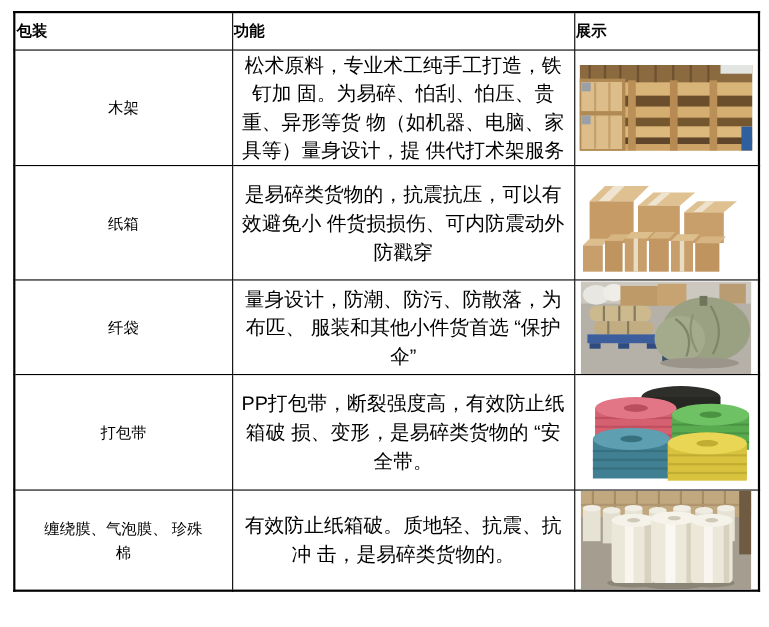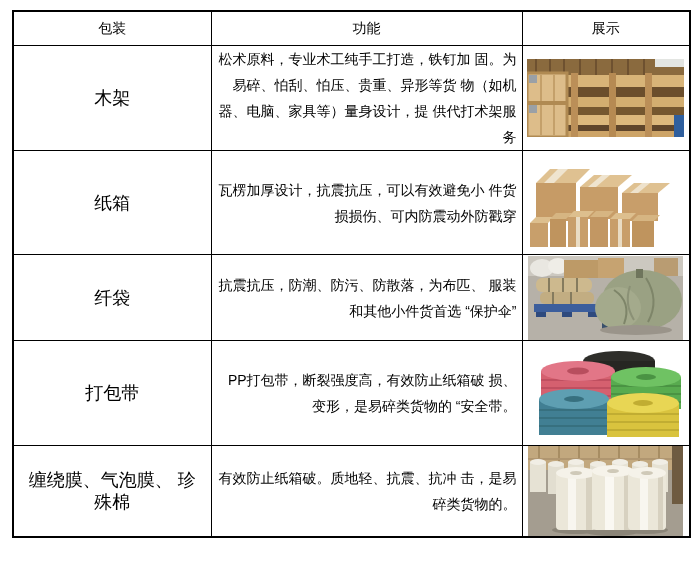--- a/index.html
+++ b/index.html
@@ -9,35 +9,35 @@
     font-family:"Liberation Sans","DejaVu Sans",sans-serif;
     position:relative;overflow:hidden;
   }
   .table-wrap{position:absolute;left:12px;top:10px;}
   table{
     border-collapse:collapse;table-layout:fixed;width:677px;
     border:2px solid #000;
   }
   th,td{border:1px solid #000;overflow:hidden;}
   th{
-    font-weight:normal;font-size:14px;height:31px;
-    text-align:center;vertical-align:middle;
+    font-weight:bold;font-size:14px;height:31px;
+    text-align:left;vertical-align:middle;
   }
   tr.r1{height:105px}
   tr.r2{height:104px}
   tr.r3{height:86px}
   tr.r4{height:105px}
   tr.r5{height:79px}
   td.name{
     text-align:center;vertical-align:middle;
-    font-size:18px;padding:0 11px;line-height:22px;margin-left:32px;
+    font-size:14px;padding:0 22px;line-height:22px;margin-left:32px;
   }
   td.func{
-    text-align:right;vertical-align:middle;
-    font-size:14px;line-height:26px;padding:0 5px;
+    text-align:center;vertical-align:middle;
+    font-size:18px;line-height:26px;padding:0 5px;
   }
   td.photo{text-align:center;vertical-align:middle;padding:0;}
   td.photo svg{display:block;margin:0 auto;}
 </style>
 </head>
 <body>
 
 <div class="table-wrap">
 <table>
   <colgroup>
@@ -87,21 +87,21 @@
           <rect x="0" y="42" width="40" height="4" fill="#b08a52"></rect>
           <rect x="2" y="16" width="8" height="8" fill="#9aa0a6"></rect>
               <rect x="2" y="46" width="8" height="8" fill="#9aa0a6"></rect>
           <rect x="147" y="56" width="10" height="22" fill="#2f5f9e"></rect>
         </svg>
       </td>
     </tr>
 
     <tr class="r2">
       <td class="name">纸箱</td>
-      <td class="func">瓦楞加厚设计，抗震抗压，可以有效避免小 件货损损伤、可内防震动外防戳穿</td>
+      <td class="func">是易碎类货物的，抗震抗压，可以有效避免小 件货损损伤、可内防震动外防戳穿</td>
       <td class="photo">
         <svg width="163" height="100" viewBox="0 0 163 100" aria-label="cardboard-boxes-photo">
           <rect width="163" height="100" fill="#ffffff"></rect>
           <polygon points="12,30 26,16 66,16 52,30" fill="#dfc191"></polygon>
           <polygon points="34,16 44,16 30,30 20,30" fill="#efe4cf"></polygon>
           <rect x="12" y="30" width="40" height="38" fill="#c69b66"></rect>
           <polygon points="56,34 70,22 108,22 94,34" fill="#e0c292"></polygon>
           <polygon points="78,22 86,22 72,34 64,34" fill="#efe4cf"></polygon>
           <rect x="56" y="34" width="38" height="32" fill="#c79d68"></rect>
           <polygon points="98,40 110,30 146,30 134,40" fill="#dfc191"></polygon>
@@ -120,21 +120,21 @@
               <rect x="86" y="66" width="20" height="28" fill="#c89e6a"></rect>
           <rect x="94" y="66" width="4" height="28" fill="#e9dcc4"></rect>
           <polygon points="108,68 114,62 136,62 130,68" fill="#d6b582"></polygon>
               <rect x="108" y="68" width="22" height="26" fill="#bf945e"></rect>
         </svg>
       </td>
     </tr>
 
     <tr class="r3">
       <td class="name">纤袋</td>
-      <td class="func">抗震抗压，防潮、防污、防散落，为布匹、 服装和其他小件货首选 “保护伞”</td>
+      <td class="func">量身设计，防潮、防污、防散落，为布匹、 服装和其他小件货首选 “保护伞”</td>
       <td class="photo">
         <svg width="155" height="84" viewBox="0 0 155 84" aria-label="woven-bags-photo">
           <rect width="155" height="84" fill="#b6b1a8"></rect>
           <rect width="155" height="20" fill="#ccc8c0"></rect>
           <ellipse cx="14" cy="12" rx="12" ry="9" fill="#e9e7e1"></ellipse>
           <ellipse cx="30" cy="10" rx="10" ry="8" fill="#efede7"></ellipse>
           <rect x="36" y="4" width="34" height="18" fill="#bd9a67"></rect>
           <rect x="70" y="2" width="26" height="20" fill="#c6a371"></rect>
           <rect x="126" y="2" width="24" height="18" fill="#b99c72"></rect>
           <rect x="8" y="22" width="56" height="14" rx="6" fill="#cdb98e"></rect>

